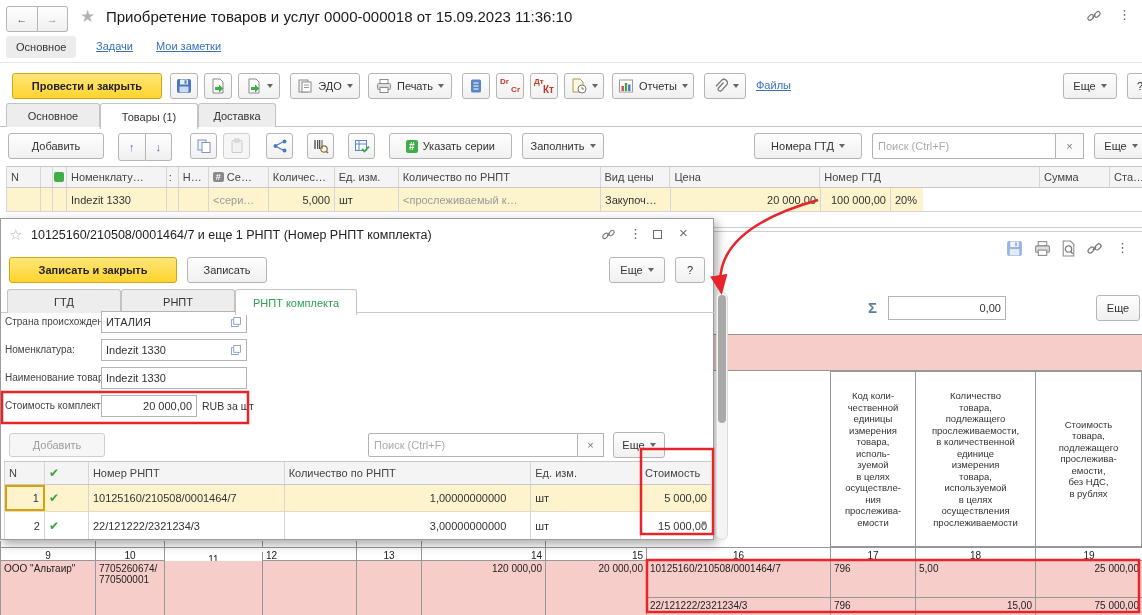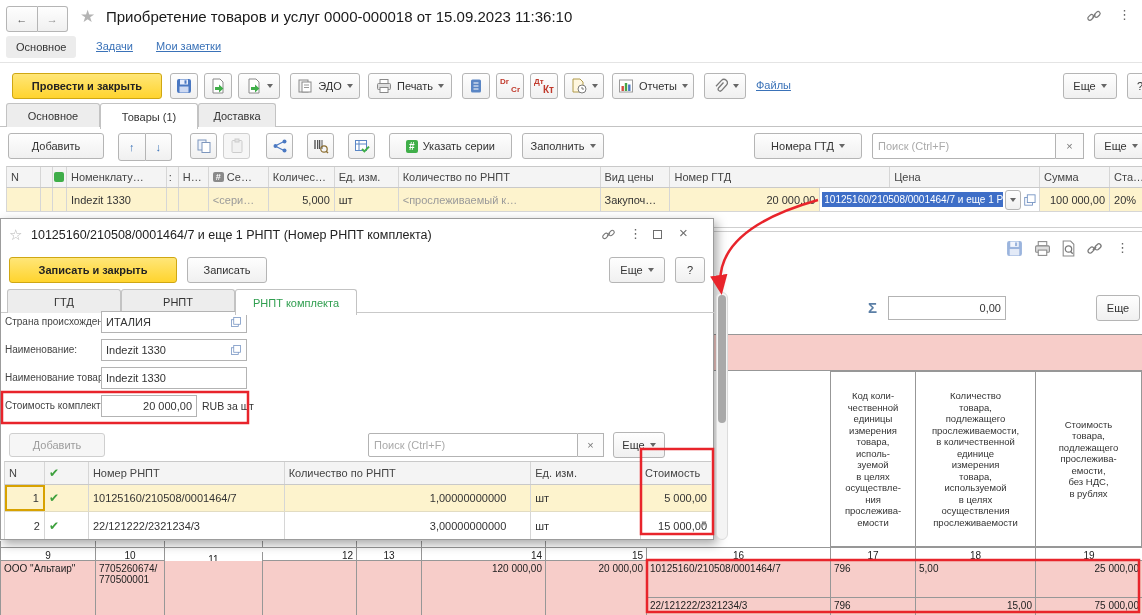--- a/index.html
+++ b/index.html
@@ -309,47 +309,38 @@
     <div class="gc" style="width:12px;padding:3px 2px">:</div>
     <div class="gc" style="width:30px">Н…</div>
     <div class="gc" style="width:60px;gap:3px">
         <span style="background:#8a8a8a;color:#fff;font-size:9px;font-weight:bold;border-radius:2px;padding:0 3px">#</span>
         <span>Се…</span>
       </div>
     <div class="gc" style="width:66px">Количес…</div>
     <div class="gc" style="width:64px">Ед. изм.</div>
     <div class="gc" style="width:202px">Количество по РНПТ</div>
     <div class="gc" style="width:70px">Вид цены</div>
+    <div class="gc" style="width:150px">Цена</div>
     <div class="gc" style="width:220px">Номер ГТД</div>
-    <div class="gc" style="width:150px">Цена</div>
     <div class="gc" style="width:70px">Сумма</div>
     <div class="gc" style="width:32px;border-right:none">Ста…</div>
   </div>
   <div class="abs grow" style="left:6px;top:188px;width:1136px;height:24px;display:flex;border-bottom:1px solid #d6d6d6;border-left:1px solid #d6d6d6">
     <div class="gc" style="width:34px"></div>
     <div class="gc" style="width:12px"></div>
     <div class="gc" style="width:14px"></div>
     <div class="gc" style="width:100px">Indezit 1330</div>
     <div class="gc" style="width:12px"></div>
     <div class="gc" style="width:30px"></div>
     <div class="gc ph" style="width:60px">&lt;сери…</div>
     <div class="gc num" style="width:66px">5,000</div>
     <div class="gc" style="width:64px">шт</div>
     <div class="gc ph" style="width:202px">&lt;прослеживаемый к…</div>
     <div class="gc" style="width:70px">Закупоч…</div>
     <div class="gc num" style="width:150px">20 000,00</div>
-    <div class="gc" style="width:220px;background:#fff;padding:1px 2px;gap:2px">
-      <span style="background:#3e6ec7;color:#fff;font-size:10px;padding:2px 2px;white-space:nowrap;overflow:hidden">10125160/210508/0001464/7 и еще 1 Р</span>
-      <span class="btn" style="width:15px;height:18px">
-          <span class="caret"></span>
-        </span>
-      <svg class="ic" width="14" height="14">
-          <use href="#openf"></use>
-        </svg>
-    </div>
     <div class="gc num" style="width:70px">100 000,00</div>
     <div class="gc" style="width:32px;border-right:none">20%</div>
   </div>
 
   <div class="abs" style="left:0;top:227px;width:1142px;height:1px;background:#cfcfcf"></div>
   <div class="abs" style="left:0;top:231px;width:1142px;height:1px;background:#cfcfcf"></div>
 
   <svg class="abs ic" style="left:1006px;top:240px" width="17" height="17">
       <use href="#floppy" style="opacity:.55"></use>
     </svg>
@@ -412,21 +403,21 @@
     <div style="position:absolute;left:356px;top:0;width:1px;height:6px;background:#979797"></div>
     <div style="position:absolute;left:421px;top:0;width:1px;height:6px;background:#979797"></div>
     <div style="position:absolute;left:545px;top:0;width:1px;height:6px;background:#979797"></div>
   </div>
 
   <div class="abs" style="left:0;top:547px;width:1142px;height:68px;border-top:1px solid #979797;border-left:1px solid #979797;overflow:hidden">
 
     <div class="bc" style="left:0;top:0;width:95px;height:13px;text-align:center">9</div>
     <div class="bc" style="left:95px;top:0;width:69px;height:13px;text-align:center">10</div>
     <div class="bc" style="left:164px;top:4px;width:98px;height:13px;text-align:center">11</div>
-    <div class="bc" style="left:262px;top:0;width:94px;height:13px;text-align:right">12</div>
+    <div class="bc" style="left:262px;top:0;width:94px;height:13px;text-align:left">12</div>
     <div class="bc" style="left:356px;top:0;width:65px;height:13px;text-align:center">13</div>
     <div class="bc" style="left:421px;top:0;width:124px;height:13px;text-align:right">14</div>
     <div class="bc" style="left:545px;top:0;width:101px;height:13px;text-align:right">15</div>
     <div class="bc" style="left:646px;top:0;width:184px;height:13px;text-align:center">16</div>
     <div class="bc" style="left:830px;top:0;width:85px;height:13px;text-align:center">17</div>
     <div class="bc" style="left:915px;top:0;width:120px;height:13px;text-align:center">18</div>
     <div class="bc" style="left:1035px;top:0;width:107px;height:13px;text-align:center">19</div>
 
     <div class="bc pink" style="left:0;top:13px;width:95px;height:55px">ООО "Альтаир"</div>
     <div class="bc pink" style="left:95px;top:13px;width:69px;height:55px;white-space:pre-line">7705260674/
@@ -489,21 +480,21 @@
         </div>
     </div>
 
     <div class="abs" style="left:4px;top:97px;font-size:10px;color:#444">Страна происхождения:</div>
     <div class="abs field" style="left:100px;top:92px;width:146px;height:22px">
         <span>ИТАЛИЯ</span>
         <svg class="ic" style="margin-left:auto" width="12" height="12">
           <use href="#openf"></use>
         </svg>
       </div>
-    <div class="abs" style="left:4px;top:125px;font-size:10px;color:#444">Наименование:</div>
+    <div class="abs" style="left:4px;top:125px;font-size:10px;color:#444">Номенклатура:</div>
     <div class="abs field" style="left:100px;top:120px;width:146px;height:22px">
         <span>Indezit 1330</span>
         <svg class="ic" style="margin-left:auto" width="12" height="12">
           <use href="#openf"></use>
         </svg>
       </div>
     <div class="abs" style="left:4px;top:153px;font-size:10px;color:#444">Наименование товара:</div>
     <div class="abs field" style="left:100px;top:148px;width:146px;height:22px">
         <span>Indezit 1330</span>
       </div>

